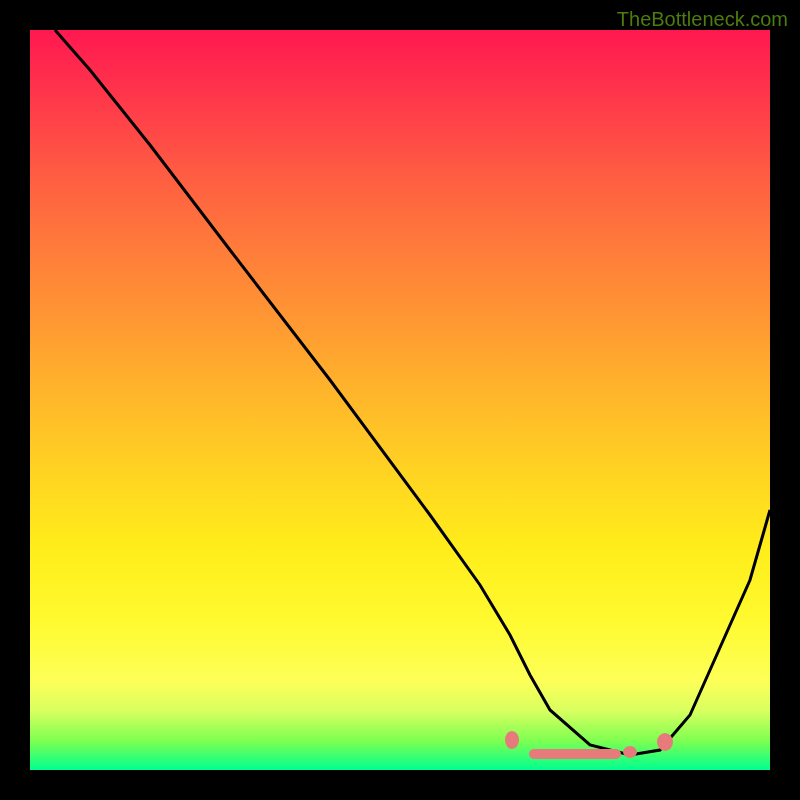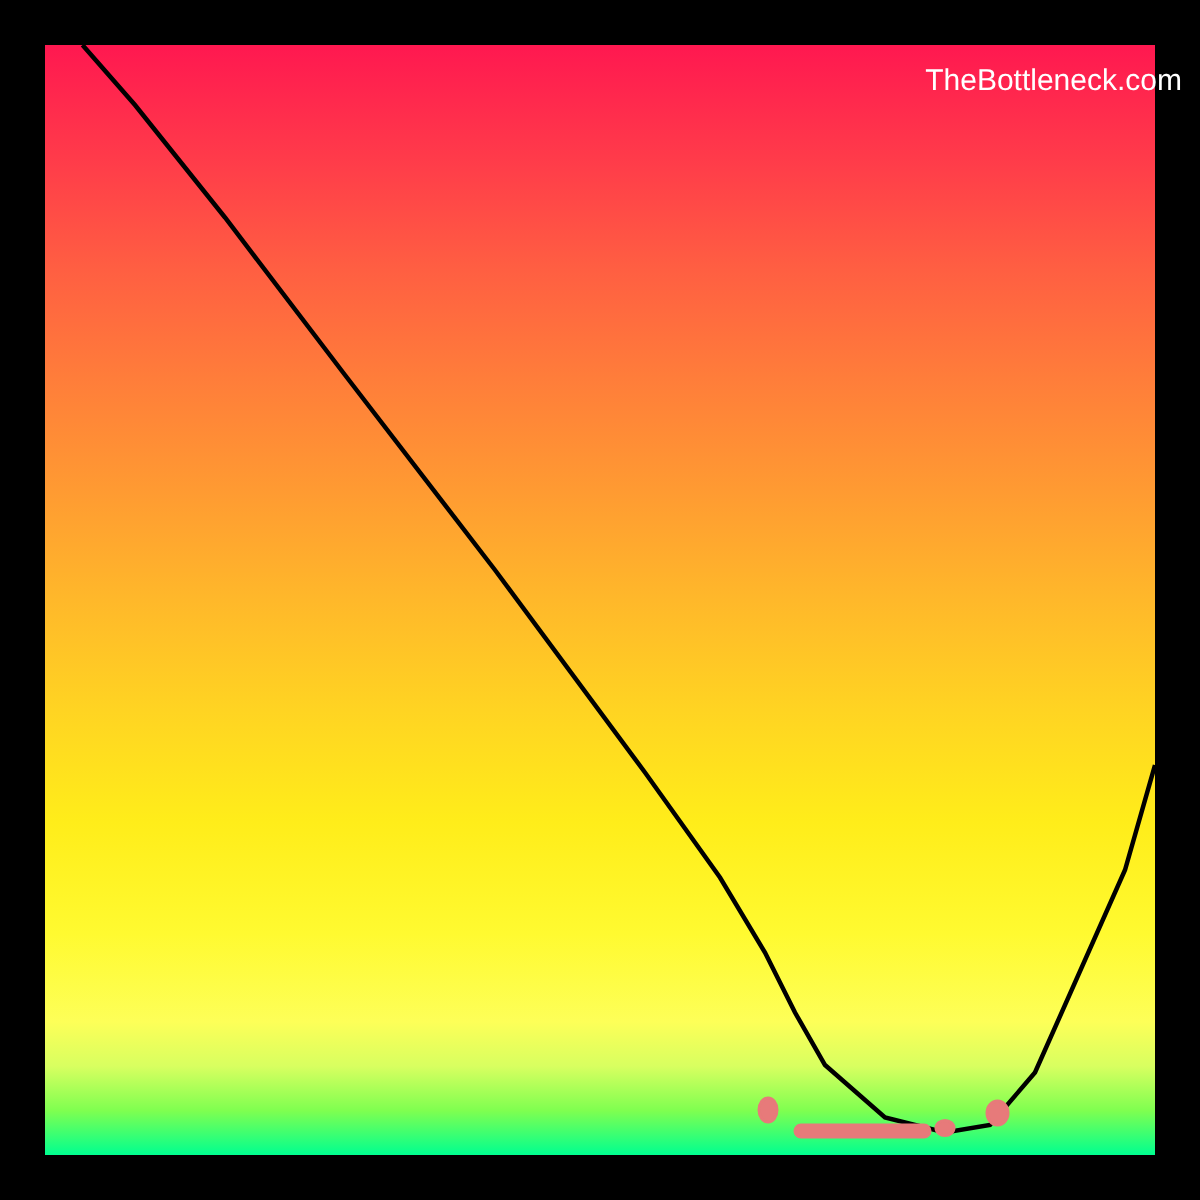--- a/index.html
+++ b/index.html
@@ -11,24 +11,23 @@
       width: 800px;
       height: 800px;
       background: #000;
       position: relative;
       font-family: Arial, sans-serif;
     }
     .watermark {
       position: absolute;
       top: 8px;
       right: 12px;
-      color: #ffffff;
+      color: #4d7c0f;
       font-size: 20px;
       z-index: 10;
-      margin-top: 35px;
     }
     .chart-area {
       position: absolute;
       left: 30px;
       top: 30px;
       width: 740px;
       height: 740px;
       background: linear-gradient(to bottom,
         #ff1850 0%,
         #ff3a4a 10%,

